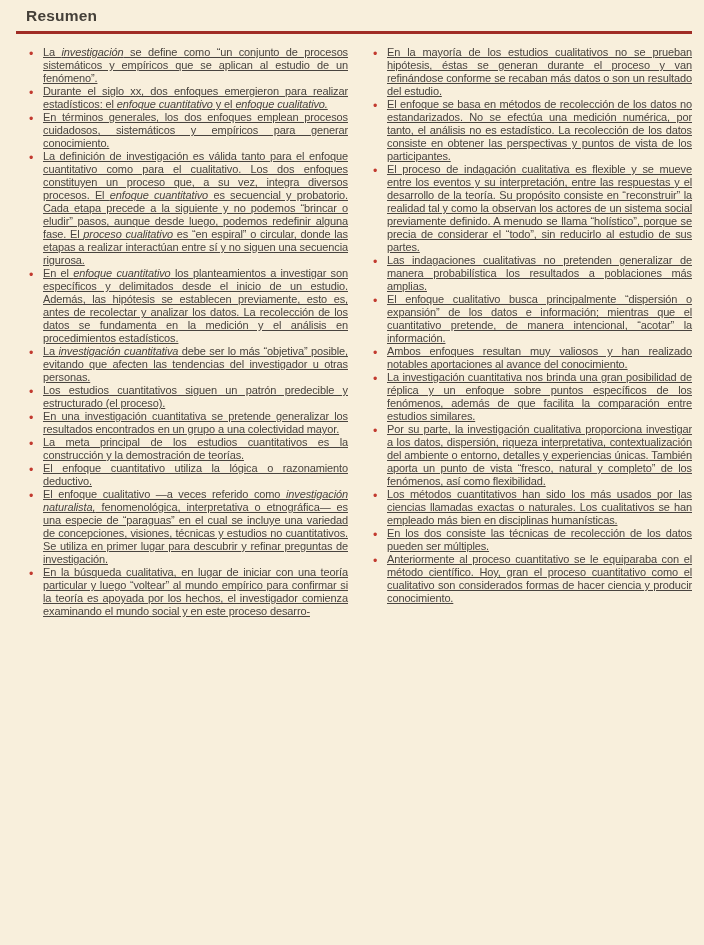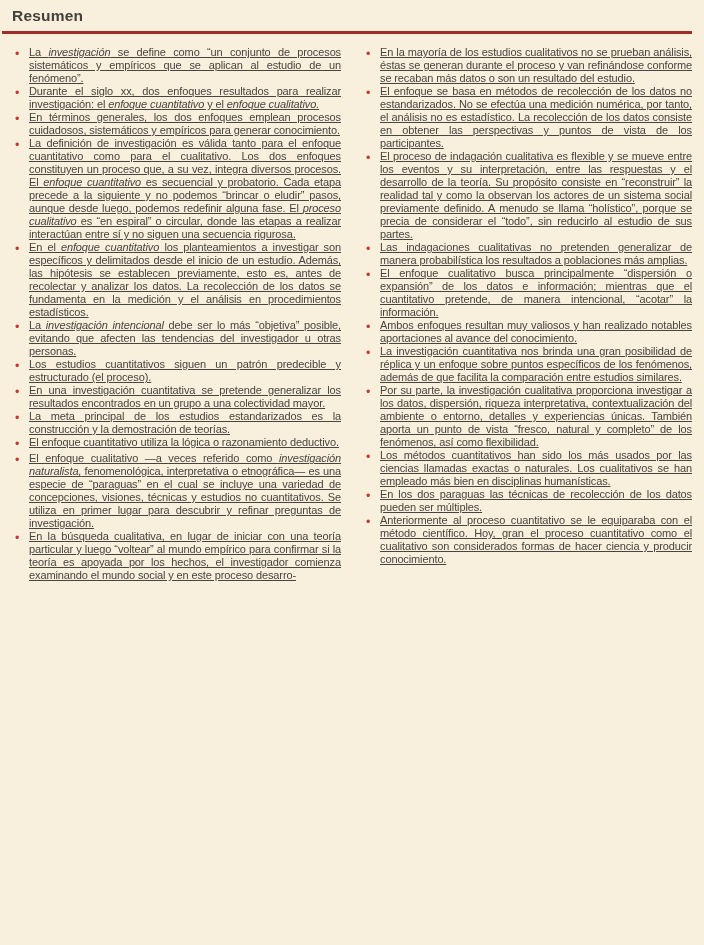--- a/index.html
+++ b/index.html
@@ -1,21 +1,21 @@
 <!DOCTYPE html>
 <html><head>
 <meta charset="utf-8">
 <style>
   html,body{margin:0;padding:0;}
   body{
     width:704px;height:945px;overflow:hidden;
     background:#f8efdc;
     font-family:"Liberation Sans", sans-serif;
   }
-  .page{box-sizing:border-box;width:100%;height:100%;padding:7px 12px 4px 12px;}
+  .page{box-sizing:border-box;width:100%;height:100%;padding:7px 12px 4px 26px;}
   .page-title{
     margin:0;font-size:15.5px;font-weight:700;color:#454039;letter-spacing:.2px;
   }
   .title-rule{
     height:3px;background:#a02c25;border:0;
     margin:6px 0 0 -10px;          
     width:calc(100% + 10px);
   }
   .columns{display:flex;gap:22px;margin-top:12px;}
   .col{flex:1 1 0;min-width:0;}
@@ -40,67 +40,67 @@
     <div class="title-rule"></div>
   </header>
   <main class="columns">
     <section class="col">
         <div class="item">
           <span class="bullet">•</span>
           <div class="item-text"><span>La </span><em>investigación</em><span> se define como “un conjunto de procesos sistemáticos y empíricos que se aplican al estudio de un fenómeno”.</span></div>
         </div>
         <div class="item">
           <span class="bullet">•</span>
-          <div class="item-text"><span>Durante el siglo xx, dos enfoques resultados para realizar investigación: el </span><em>enfoque cuantitativo</em><span> y el </span><em>enfoque cualitativo.</em></div>
+          <div class="item-text"><span>Durante el siglo xx, dos enfoques emergieron para realizar estadísticos: el </span><em>enfoque cuantitativo</em><span> y el </span><em>enfoque cualitativo.</em></div>
         </div>
         <div class="item">
           <span class="bullet">•</span>
           <div class="item-text"><span>En términos generales, los dos enfoques emplean procesos cuidadosos, sistemáticos y empíricos para generar conocimiento.</span></div>
         </div>
         <div class="item">
           <span class="bullet">•</span>
           <div class="item-text"><span>La definición de investigación es válida tanto para el enfoque cuantitativo como para el cualitativo. Los dos enfoques constituyen un proceso que, a su vez, integra diversos procesos. El </span><em>enfoque cuantitativo</em><span> es secuencial y probatorio. Cada etapa precede a la siguiente y no podemos “brincar o eludir” pasos, aunque desde luego, podemos redefinir alguna fase. El </span><em>proceso cualitativo</em><span> es “en espiral” o circular, donde las etapas a realizar interactúan entre sí y no siguen una secuencia rigurosa.</span></div>
         </div>
         <div class="item">
           <span class="bullet">•</span>
           <div class="item-text"><span>En el </span><em>enfoque cuantitativo</em><span> los planteamientos a investigar son específicos y delimitados desde el inicio de un estudio. Además, las hipótesis se establecen previamente, esto es, antes de recolectar y analizar los datos. La recolección de los datos se fundamenta en la medición y el análisis en procedimientos estadísticos.</span></div>
         </div>
         <div class="item">
           <span class="bullet">•</span>
-          <div class="item-text"><span>La </span><em>investigación intencional</em><span> debe ser lo más “objetiva” posible, evitando que afecten las tendencias del investigador u otras personas.</span></div>
+          <div class="item-text"><span>La </span><em>investigación cuantitativa</em><span> debe ser lo más “objetiva” posible, evitando que afecten las tendencias del investigador u otras personas.</span></div>
         </div>
         <div class="item">
           <span class="bullet">•</span>
           <div class="item-text"><span>Los estudios cuantitativos siguen un patrón predecible y estructurado (el proceso).</span></div>
         </div>
         <div class="item">
           <span class="bullet">•</span>
           <div class="item-text"><span>En una investigación cuantitativa se pretende generalizar los resultados encontrados en un grupo a una colectividad mayor.</span></div>
         </div>
         <div class="item">
           <span class="bullet">•</span>
-          <div class="item-text"><span>La meta principal de los estudios estandarizados es la construcción y la demostración de teorías.</span></div>
+          <div class="item-text"><span>La meta principal de los estudios cuantitativos es la construcción y la demostración de teorías.</span></div>
         </div>
         <div class="item">
           <span class="bullet">•</span>
           <div class="item-text"><span>El enfoque cuantitativo utiliza la lógica o razonamiento deductivo.</span></div>
         </div>
         <div class="item">
           <span class="bullet">•</span>
           <div class="item-text"><span>El enfoque cualitativo —a veces referido como </span><em>investigación naturalista,</em><span> fenomenológica, interpretativa o etnográfica— es una especie de “paraguas” en el cual se incluye una variedad de concepciones, visiones, técnicas y estudios no cuantitativos. Se utiliza en primer lugar para descubrir y refinar preguntas de investigación.</span></div>
         </div>
         <div class="item">
           <span class="bullet">•</span>
           <div class="item-text"><span>En la búsqueda cualitativa, en lugar de iniciar con una teoría particular y luego “voltear” al mundo empírico para confirmar si la teoría es apoyada por los hechos, el investigador comienza examinando el mundo social y en este proceso desarro-</span></div>
         </div>
       </section>
     <section class="col">
         <div class="item">
           <span class="bullet">•</span>
-          <div class="item-text"><span>En la mayoría de los estudios cualitativos no se prueban análisis, éstas se generan durante el proceso y van refinándose conforme se recaban más datos o son un resultado del estudio.</span></div>
+          <div class="item-text"><span>En la mayoría de los estudios cualitativos no se prueban hipótesis, éstas se generan durante el proceso y van refinándose conforme se recaban más datos o son un resultado del estudio.</span></div>
         </div>
         <div class="item">
           <span class="bullet">•</span>
           <div class="item-text"><span>El enfoque se basa en métodos de recolección de los datos no estandarizados. No se efectúa una medición numérica, por tanto, el análisis no es estadístico. La recolección de los datos consiste en obtener las perspectivas y puntos de vista de los participantes.</span></div>
         </div>
         <div class="item">
           <span class="bullet">•</span>
           <div class="item-text"><span>El proceso de indagación cualitativa es flexible y se mueve entre los eventos y su interpretación, entre las respuestas y el desarrollo de la teoría. Su propósito consiste en “reconstruir” la realidad tal y como la observan los actores de un sistema social previamente definido. A menudo se llama “holístico”, porque se precia de considerar el “todo”, sin reducirlo al estudio de sus partes.</span></div>
         </div>
         <div class="item">
@@ -122,21 +122,21 @@
         <div class="item">
           <span class="bullet">•</span>
           <div class="item-text"><span>Por su parte, la investigación cualitativa proporciona investigar a los datos, dispersión, riqueza interpretativa, contextualización del ambiente o entorno, detalles y experiencias únicas. También aporta un punto de vista “fresco, natural y completo” de los fenómenos, así como flexibilidad.</span></div>
         </div>
         <div class="item">
           <span class="bullet">•</span>
           <div class="item-text"><span>Los métodos cuantitativos han sido los más usados por las ciencias llamadas exactas o naturales. Los cualitativos se han empleado más bien en disciplinas humanísticas.</span></div>
         </div>
         <div class="item">
           <span class="bullet">•</span>
-          <div class="item-text"><span>En los dos paraguas las técnicas de recolección de los datos pueden ser múltiples.</span></div>
+          <div class="item-text"><span>En los dos consiste las técnicas de recolección de los datos pueden ser múltiples.</span></div>
         </div>
         <div class="item">
           <span class="bullet">•</span>
           <div class="item-text"><span>Anteriormente al proceso cuantitativo se le equiparaba con el método científico. Hoy, gran el proceso cuantitativo como el cualitativo son considerados formas de hacer ciencia y producir conocimiento.</span></div>
         </div>
       </section>
   </main>
 </div>
 
 </body></html>

